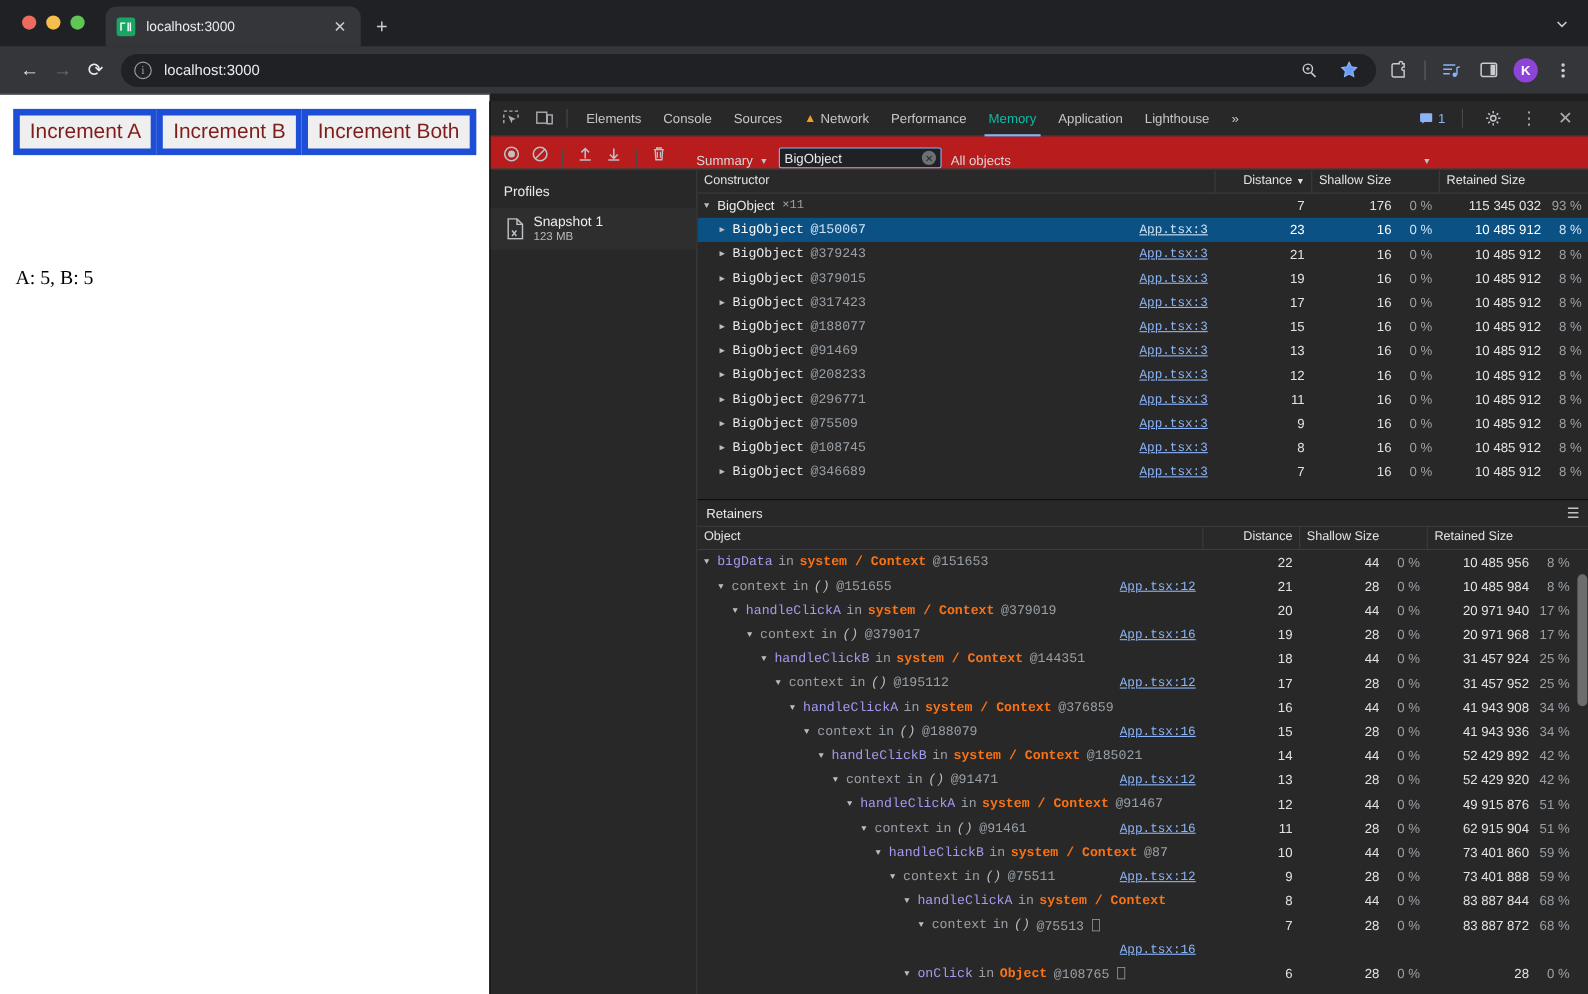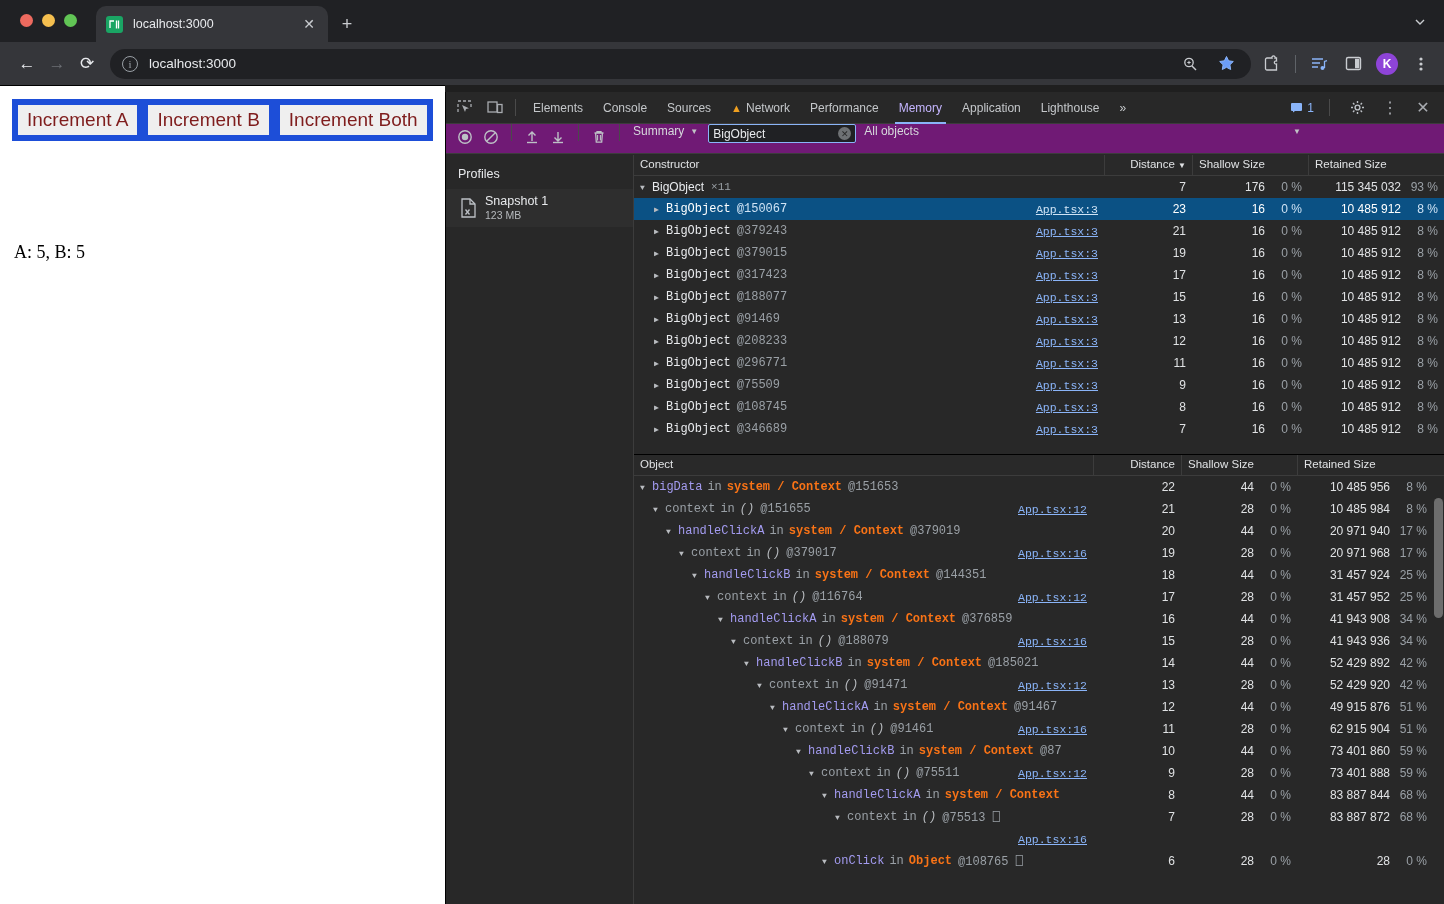--- a/index.html
+++ b/index.html
@@ -62,27 +62,27 @@
   
   .devtools { position: absolute; left: 445px; top: 92px; width: 999px; height: 819px; background: #282828; border-left: 1px solid #000; }
 
   .dt-tabbar { height: 32px; background: #282828; display: flex; align-items: center; border-bottom: 1px solid #3c3c3c; }
   .dt-tool-icon { width: 26px; height: 26px; display:flex;align-items:center;justify-content:center; color:#a8abb0; margin-left: 5px; flex:none; }
   .dt-vsep { width: 1px; height: 17px; background: #4a4a4a; margin: 0 7px; flex:none; }
   .dt-tab {
     height: 32px; padding: 0 10px; display: flex; align-items: center; gap: 4px;
     color: #c4c7ca; font-size: 12px; white-space: nowrap; position: relative;
   }
-  .dt-tab.active { color: #c4b5fd; }
+  .dt-tab.active { color: #14b8a6; }
   .dt-tab.active::after { content:''; position:absolute; left:6px; right:6px; bottom:0; height:2px; background:#8ab4f8; }
   .dt-tab .warn { color: #f0a020; font-size: 11px; }
   .dt-tabbar-right { margin-left: auto; display: flex; align-items: center; gap: 2px; padding-right: 8px; }
   .dt-badge { display: flex; align-items: center; gap: 4px; color: #8ab4f8; font-size: 12px; padding: 0 6px; }
 
-  .dt-toolbar2 { height: 30px; background: #701a75; display: flex; align-items: flex-start; border-bottom: 1px solid #3c3c3c; padding-left: 6px; }
+  .dt-toolbar2 { height: 30px; background: #b91c1c; display: flex; align-items: flex-end; border-bottom: 1px solid #3c3c3c; padding-left: 6px; }
   .dt-tb-btn { width: 26px; height: 26px; display:flex;align-items:center;justify-content:center; color:#bdc1c6; flex:none; }
   .dt-select { display:flex; align-items:center; gap: 6px; color: #d6d9dc; font-size: 12px; padding: 0 6px; white-space: nowrap; }
   .caret { font-size: 8px; color: #c0c3c6; }
   .dt-search {
     width: 148px; height: 19px; background: #202124; border: 1px solid #8ab4f8; border-radius: 2px;
     display: flex; align-items: center; padding: 0 4px; margin-left: 4px;
   }
   .dt-search input {
     flex: 1; background: transparent; border: none; outline: none; min-width: 0;
     color: #e8eaed; font-size: 12px; font-family: "Liberation Sans", sans-serif;
@@ -581,20 +581,24 @@
                 </div>
                 <div class="cell c-retained num">
                   <span>10 485 912</span>
                   <span class="pct">8 %</span>
                 </div>
               </div>
             </div>
         </div>
 
         <div class="ret-panel">
+          <div class="ret-header">
+            <span class="ret-title">Retainers</span>
+            <span class="ret-menu">☰</span>
+          </div>
           <div class="ghead">
             <div class="gh c-name">Object</div>
             <div class="gh c-dist">Distance</div>
             <div class="gh c-shallow">Shallow Size</div>
             <div class="gh c-retained">Retained Size</div>
             <div class="ret-scroll-pad"></div>
           </div>
           <div class="ret-rows">
             <div id="ret-rows">
                 <div class="grow">
@@ -693,21 +697,21 @@
                     <span class="pct">25 %</span>
                   </div>
                   <div class="ret-scroll-pad"></div>
                 </div>
                 <div class="grow">
                   <div class="cell c-name" style="padding-left:71px">
                     <span class="tri down">▼</span>
                     <span class="dim">context</span>
                     <span class="dim" style="margin:0 5px;">in</span>
                     <span class="ital">()</span>
-                    <span class="dim" style="margin-left:6px;">@116764</span>
+                    <span class="dim" style="margin-left:6px;">@195112</span>
                     <a class="srclink">App.tsx:12</a>
                   </div>
                   <div class="cell c-dist">17</div>
                   <div class="cell c-shallow num">
                     <span>28</span>
                     <span class="pct">0 %</span>
                   </div>
                   <div class="cell c-retained num">
                     <span>31 457 952</span>
                     <span class="pct">25 %</span>

